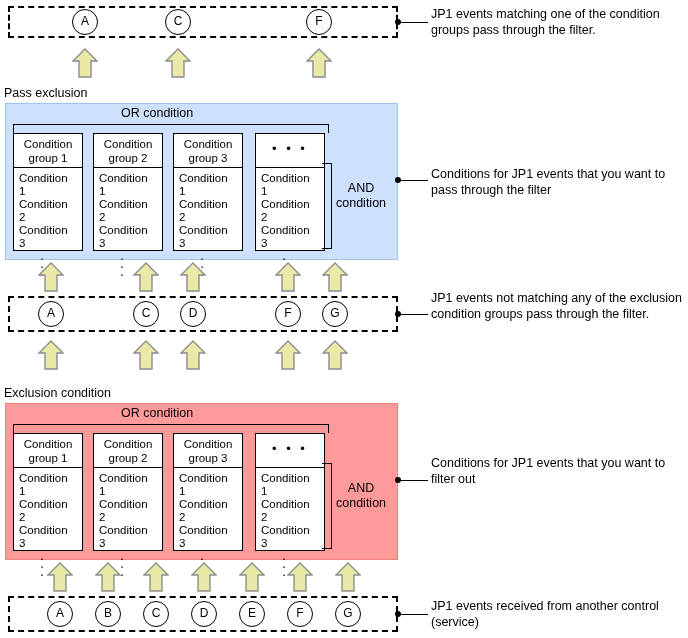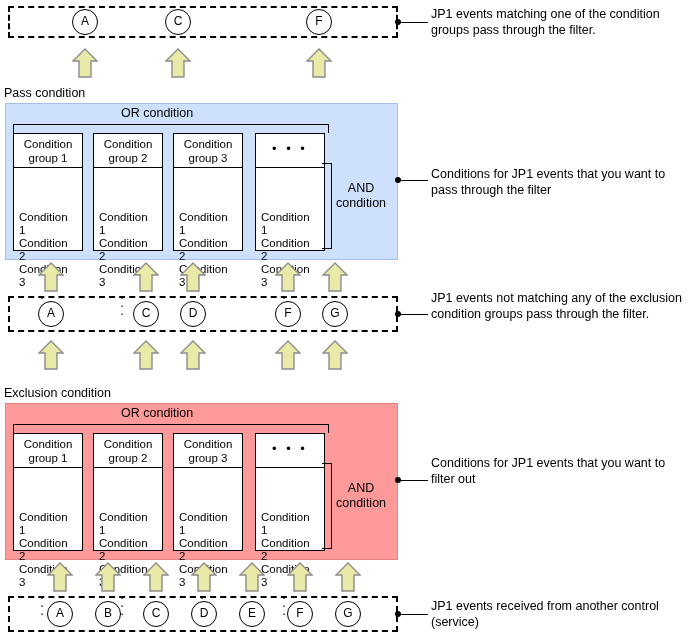--- a/index.html
+++ b/index.html
@@ -118,21 +118,20 @@
   .cgroup-head.ellipsis {
     line-height: 30px;
     padding-top: 0;
     letter-spacing: 3px;
     font-size: 13px;
   }
   .cgroup-body {
     padding: 4px 12px 4px 5px;
     font-size: 11.5px;
     line-height: 13px;
-    margin-top: 39px;
   }
   .vdots {
     text-align: center;
     line-height: 8px;
     font-size: 13px;
     padding-right: 5px;
     margin-top: 2px;
   }
   .vdots span { display: block; }
 
@@ -179,21 +178,21 @@
     <svg width="26" height="30" viewBox="0 0 26 30">
         <polygon points="13,1 25,13 19,13 19,29 7,29 7,13 1,13" fill="#e9e9a8" stroke="#8c8c8c" stroke-width="1.4"></polygon>
       </svg>
   </div>
   <div class="arrow" style="left:306px; top:48px;">
     <svg width="26" height="30" viewBox="0 0 26 30">
         <polygon points="13,1 25,13 19,13 19,29 7,29 7,13 1,13" fill="#e9e9a8" stroke="#8c8c8c" stroke-width="1.4"></polygon>
       </svg>
   </div>
 
-  <div class="panel-caption" style="left:4px; top:86px;">Pass condition</div>
+  <div class="panel-caption" style="left:4px; top:86px;">Pass exclusion</div>
 
   <div class="panel pass" style="left:5px; top:103px; width:393px; height:157px;"></div>
 
   <div class="or-label" style="left:121px; top:106px;">OR condition</div>
   <div class="or-bracket" style="left:13px; top:124px; width:316px; height:9px;"></div>
 
   <div class="cgroup" style="left:13px; top:133px; height:118px;">
     <div class="cgroup-head">
       <div>Condition</div>
       <div>group 1</div>

